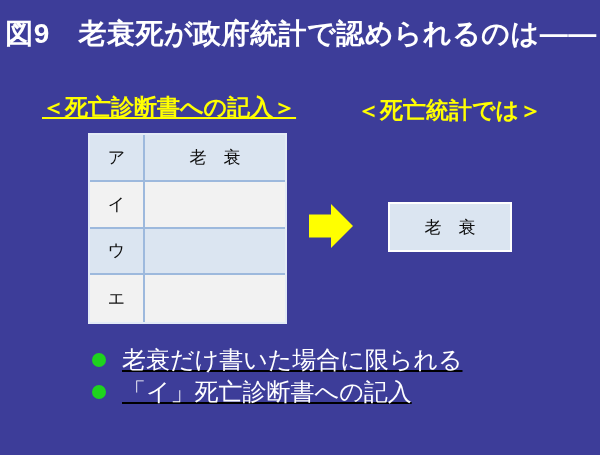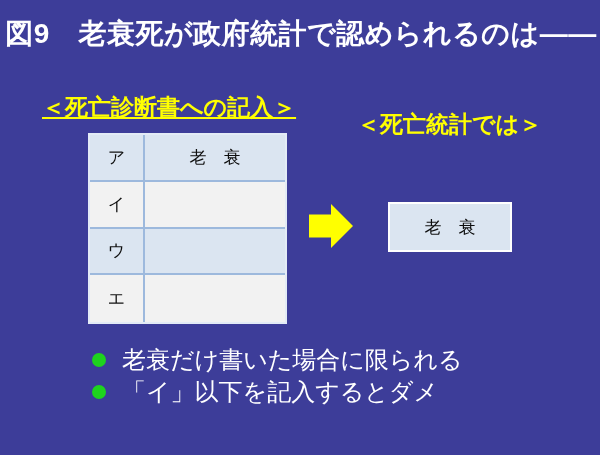--- a/index.html
+++ b/index.html
@@ -27,21 +27,21 @@
   }
   .heading {
     position: absolute;
     color: #ffff00;
     font-size: 23px;
     line-height: 28px;
     font-weight: bold;
     white-space: nowrap;
   }
   .heading-left  { left: 42px;  top: 93px; text-decoration: underline; }
-  .heading-right { left: 357px; top: 110px; }
+  .heading-right { left: 357px; top: 96px; }
 
   .cert-table {
     position: absolute;
     left: 88px;
     top: 133px;
     width: 199px;
     height: 191px;
     border: 2px solid #e3ebf6;
     display: grid;
     grid-template-rows: repeat(4, 1fr);
@@ -91,20 +91,21 @@
     align-items: center;
     justify-content: center;
     color: #0d0d0d;
     font-size: 17px;
   }
 
   .bullet-list {
     position: absolute;
     left: 92px;
     top: 344px;
+    text-decoration: underline;
   }
   .bullet-line {
     display: flex;
     align-items: center;
     height: 32px;
     white-space: nowrap;
   }
   .bullet-dot {
     width: 14px;
     height: 14px;
@@ -156,17 +157,17 @@
     <span>老　衰</span>
   </div>
 
   <div class="bullet-list">
     <div class="bullet-line">
       <span class="bullet-dot"></span>
       <span class="bullet-text">老衰だけ書いた場合に限られる</span>
     </div>
     <div class="bullet-line">
       <span class="bullet-dot"></span>
-      <span class="bullet-text">「イ」以下を記入するとダメ</span>
+      <span class="bullet-text">「イ」死亡診断書への記入</span>
     </div>
   </div>
 
 </div>
 
 </body></html>

